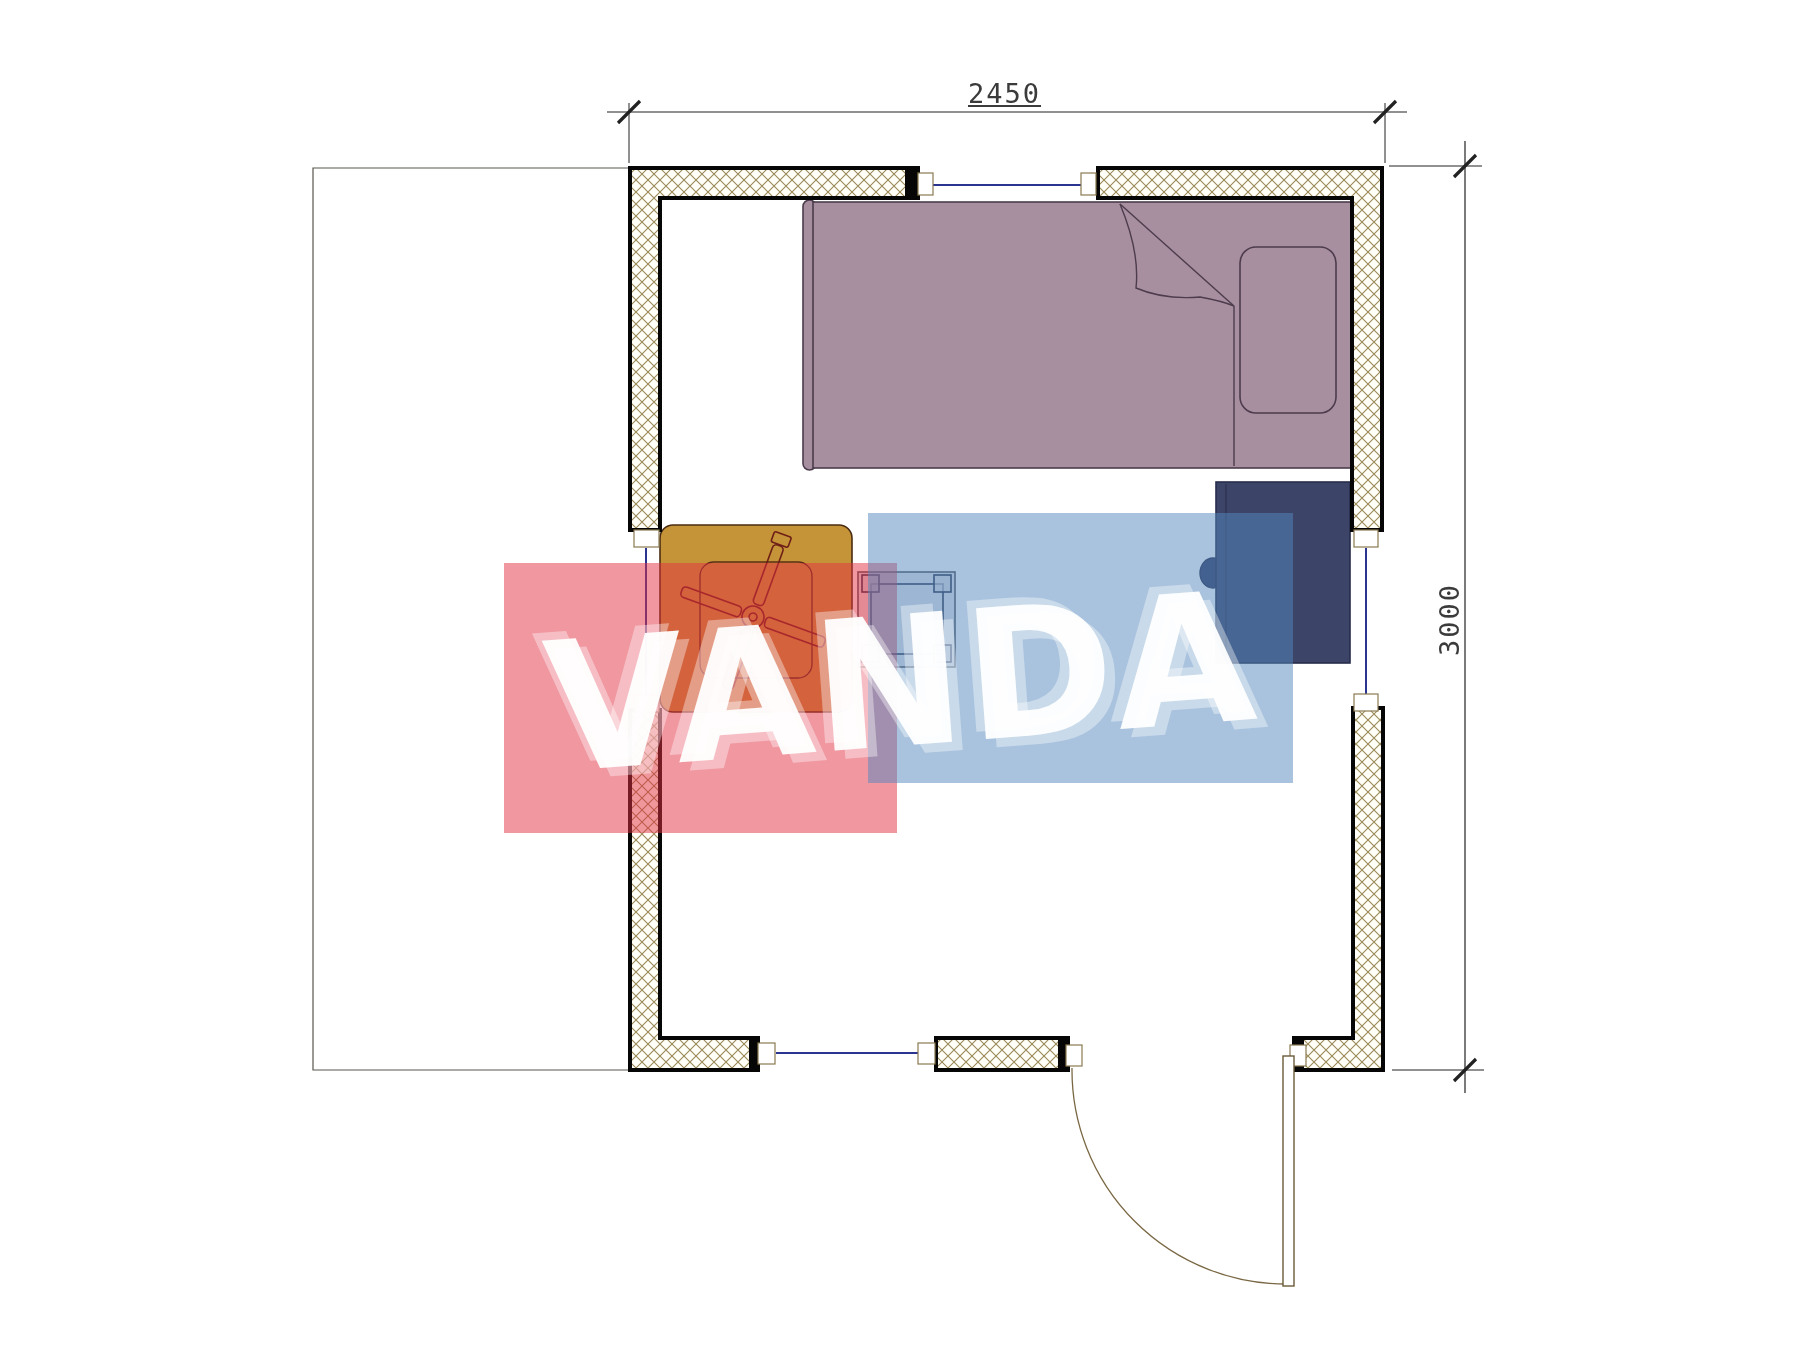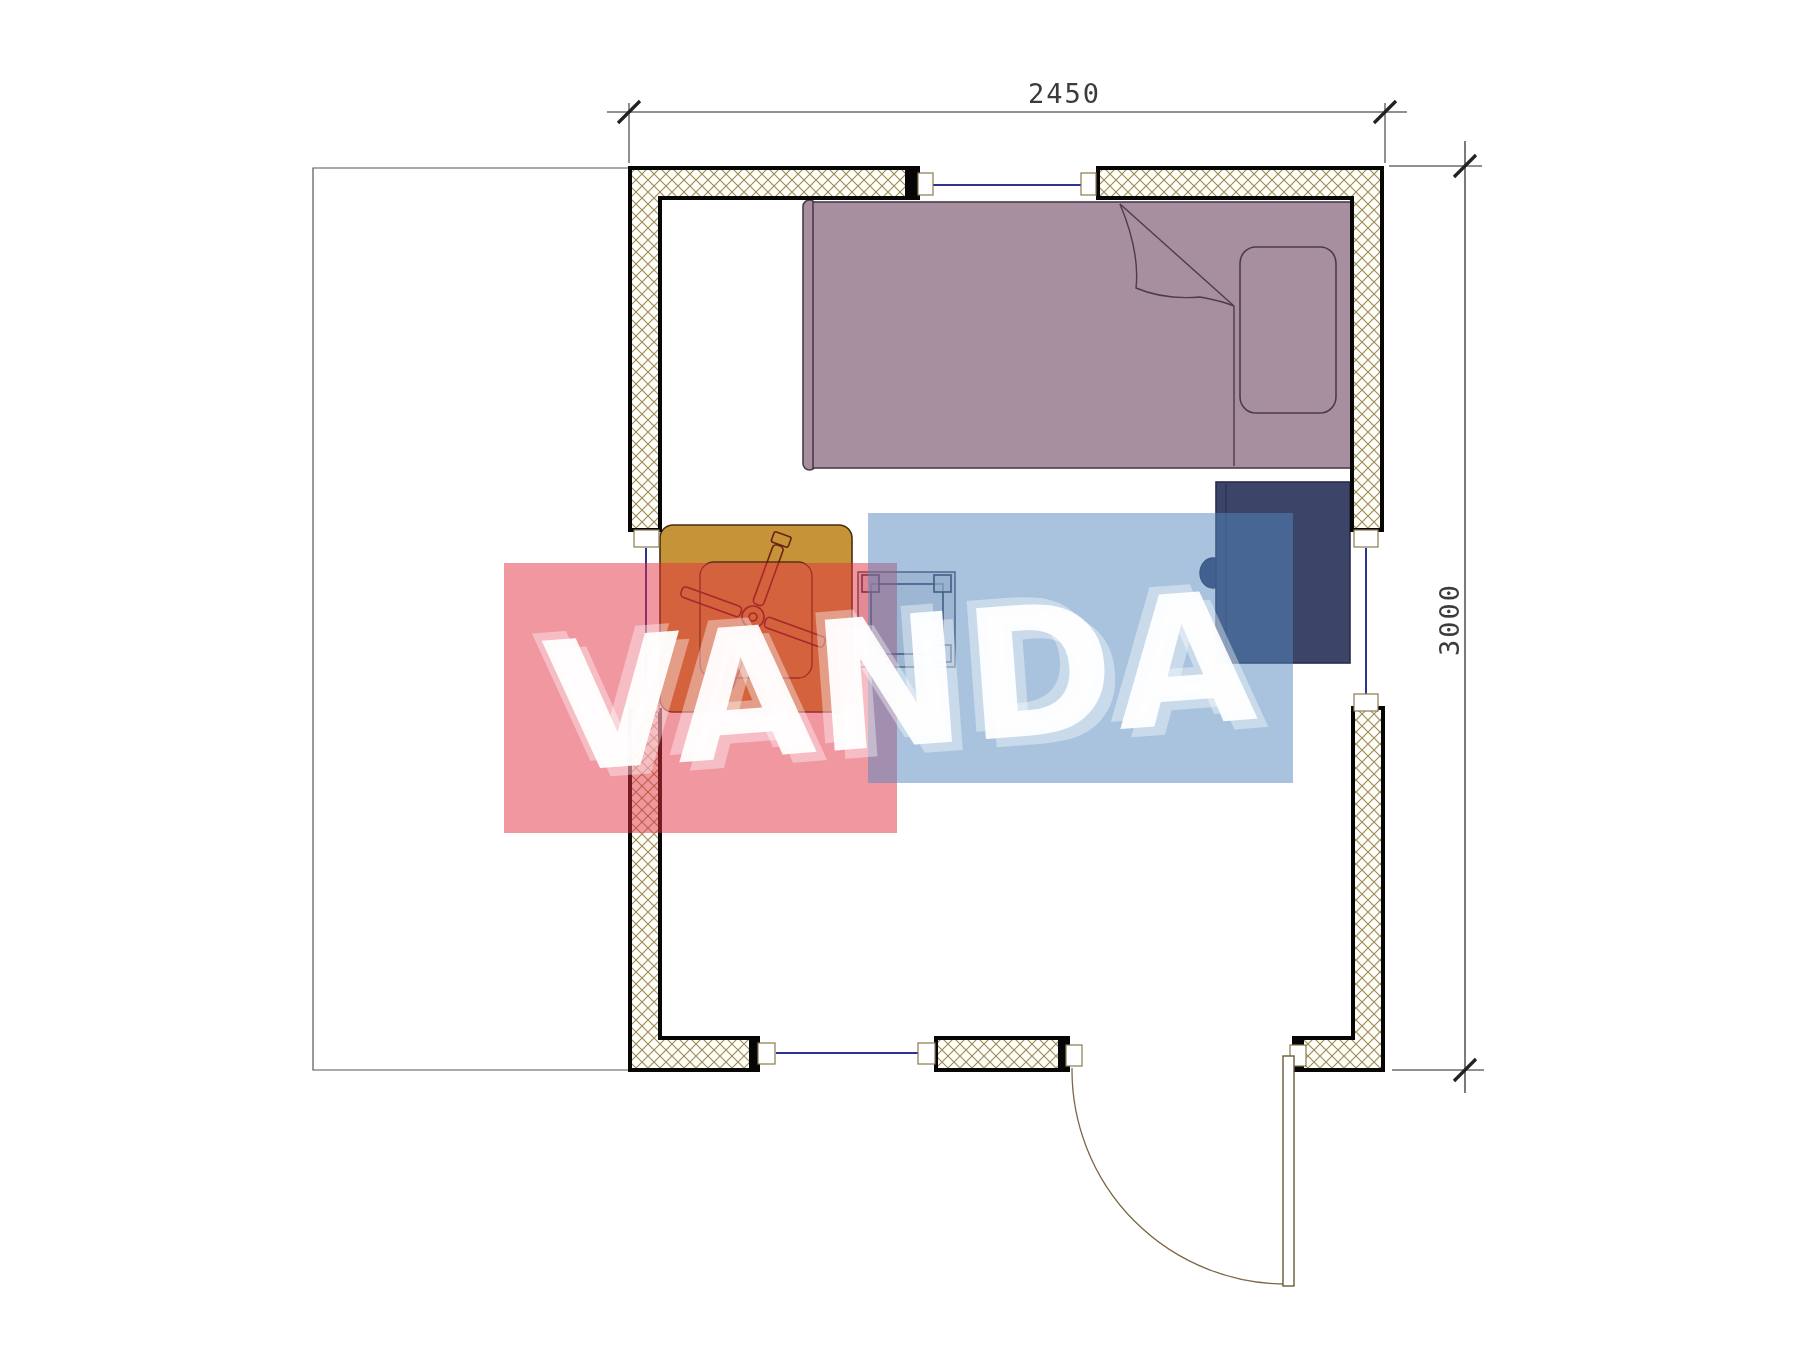--- a/index.html
+++ b/index.html
@@ -6,21 +6,21 @@
   #stage{
     position:relative;width:1800px;height:1350px;background:#ffffff;overflow:hidden;
     font-family:"DejaVu Sans",sans-serif;
   }
   #plan-svg{position:absolute;left:0;top:0;}
   .dim-label{
     position:absolute;font-family:"DejaVu Sans Mono",monospace;
     font-size:27px;font-weight:400;color:#3b3b3b;letter-spacing:2px;
     text-align:center;line-height:1;
   }
-  #dim-top-label{left:992px;top:80px;width:145px;}
+  #dim-top-label{left:932px;top:80px;width:145px;text-decoration:underline;}
   #dim-right-label{left:1377px;top:606px;width:145px;height:27px;transform:rotate(-90deg);}
   #watermark-text{
     position:absolute;left:546px;top:620px;height:180px;
     font-size:180px;font-weight:700;line-height:1;white-space:nowrap;
     letter-spacing:1px;color:rgba(255,255,255,0.95);
     transform:rotate(-4.3deg);transform-origin:0 50%;
     text-shadow:-9px -8px 0 rgba(255,255,255,0.38), 10px 9px 0 rgba(255,255,255,0.38);
     user-select:none;
   }
 </style>

